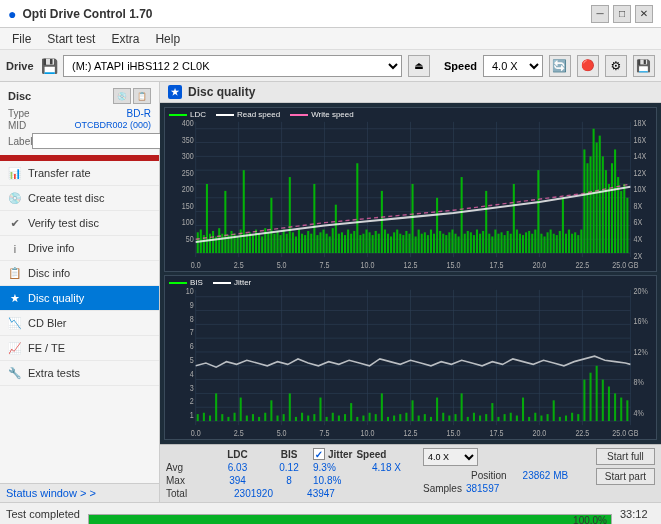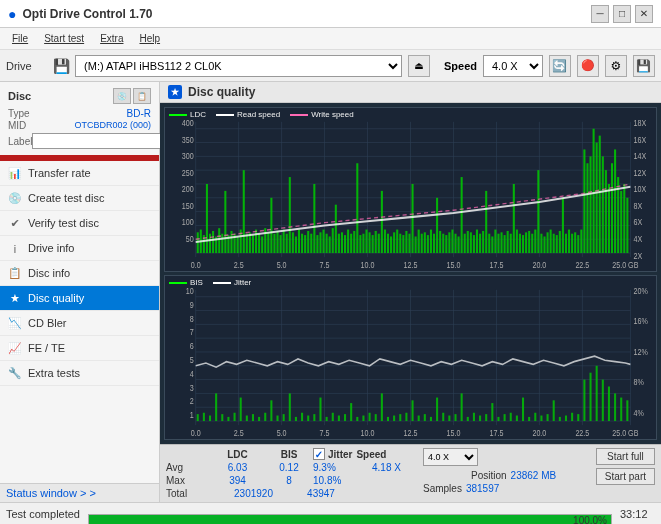--- a/index.html
+++ b/index.html
@@ -7,25 +7,25 @@
     
     
     .titlebar { background: #fff; border-bottom: 1px solid #ccc; display: flex; align-items: center; justify-content: space-between; padding: 4px 8px; height: 28px; }
     .titlebar-left { display: flex; align-items: center; gap: 6px; font-size: 12px; font-weight: 600; color: #333; }
     .titlebar-controls { display: flex; gap: 4px; }
     .titlebar-btn { width: 18px; height: 18px; border: 1px solid #aaa; background: #e0e0e0; cursor: pointer; display: flex; align-items: center; justify-content: center; font-size: 10px; color: #333; }
     .titlebar-btn.close { background: #e0e0e0; }
     
     
     .menubar { background: #f5f5f5; border-bottom: 1px solid #ddd; display: flex; align-items: center; padding: 2px 4px; height: 22px; }
-    .menubar-item { padding: 2px 8px; cursor: pointer; font-size: 10px; color: #333; text-decoration: underline; }
+    .menubar-item { padding: 2px 8px; cursor: pointer; font-size: 12px; color: #333; }
     
     
     .toolbar { background: #f0f0f0; border-bottom: 1px solid #ccc; display: flex; align-items: center; padding: 3px 6px; height: 32px; gap: 6px; }
-    .toolbar-label { font-size: 11px; font-weight: 400; color: #333; margin-right: 16px; }
+    .toolbar-label { font-size: 11px; font-weight: 700; color: #333; margin-right: 2px; }
     .toolbar-drive-select { display: flex; align-items: center; gap: 4px; flex: 1; }
     .drive-combo { flex: 1; height: 22px; border: 1px solid #999; background: white; font-size: 11px; padding: 1px 4px; }
     .toolbar-eject { width: 22px; height: 22px; border: 1px solid #aaa; background: #e8e8e8; cursor: pointer; display: flex; align-items: center; justify-content: center; }
     .speed-label { font-size: 11px; font-weight: 600; margin-left: 8px; }
     .speed-combo { width: 60px; height: 22px; border: 1px solid #999; background: white; font-size: 11px; padding: 1px 4px; }
     .toolbar-icon-btn { width: 22px; height: 22px; border: 1px solid #aaa; background: #e8e8e8; cursor: pointer; display: flex; align-items: center; justify-content: center; font-size: 12px; }
     
     
     .main { display: flex; height: calc(524px - 28px - 22px - 32px - 22px); }
     
@@ -644,21 +644,21 @@
             <span style="min-width:40px; font-size:10px; color:#333;">Total</span>
             <span style="min-width:55px; font-size:10px; color:#0057d8; text-align:center;">2301920</span>
             <span style="min-width:40px; font-size:10px; color:#0057d8; text-align:center;">43947</span>
           </div>
         </div>
 
         <div style="display:flex; flex-direction:column; gap:2px; margin-left:4px;">
           <select style="width:55px; height:18px; border:1px solid #999; font-size:9px;">
             <option>4.0 X</option>
           </select>
-          <div style="display:flex; gap:4px; align-items:center; margin-top:2px;padding-left:48px;">
+          <div style="display:flex; gap:16px; align-items:center; margin-top:2px;padding-left:48px;">
             <span style="font-size:10px; color:#333;">Position</span>
             <span style="font-size:10px; color:#0057d8;">23862 MB</span>
           </div>
           <div style="display:flex; gap:4px; align-items:center;">
             <span style="font-size:10px; color:#333;">Samples</span>
             <span style="font-size:10px; color:#0057d8;">381597</span>
           </div>
         </div>
 
       </div>

